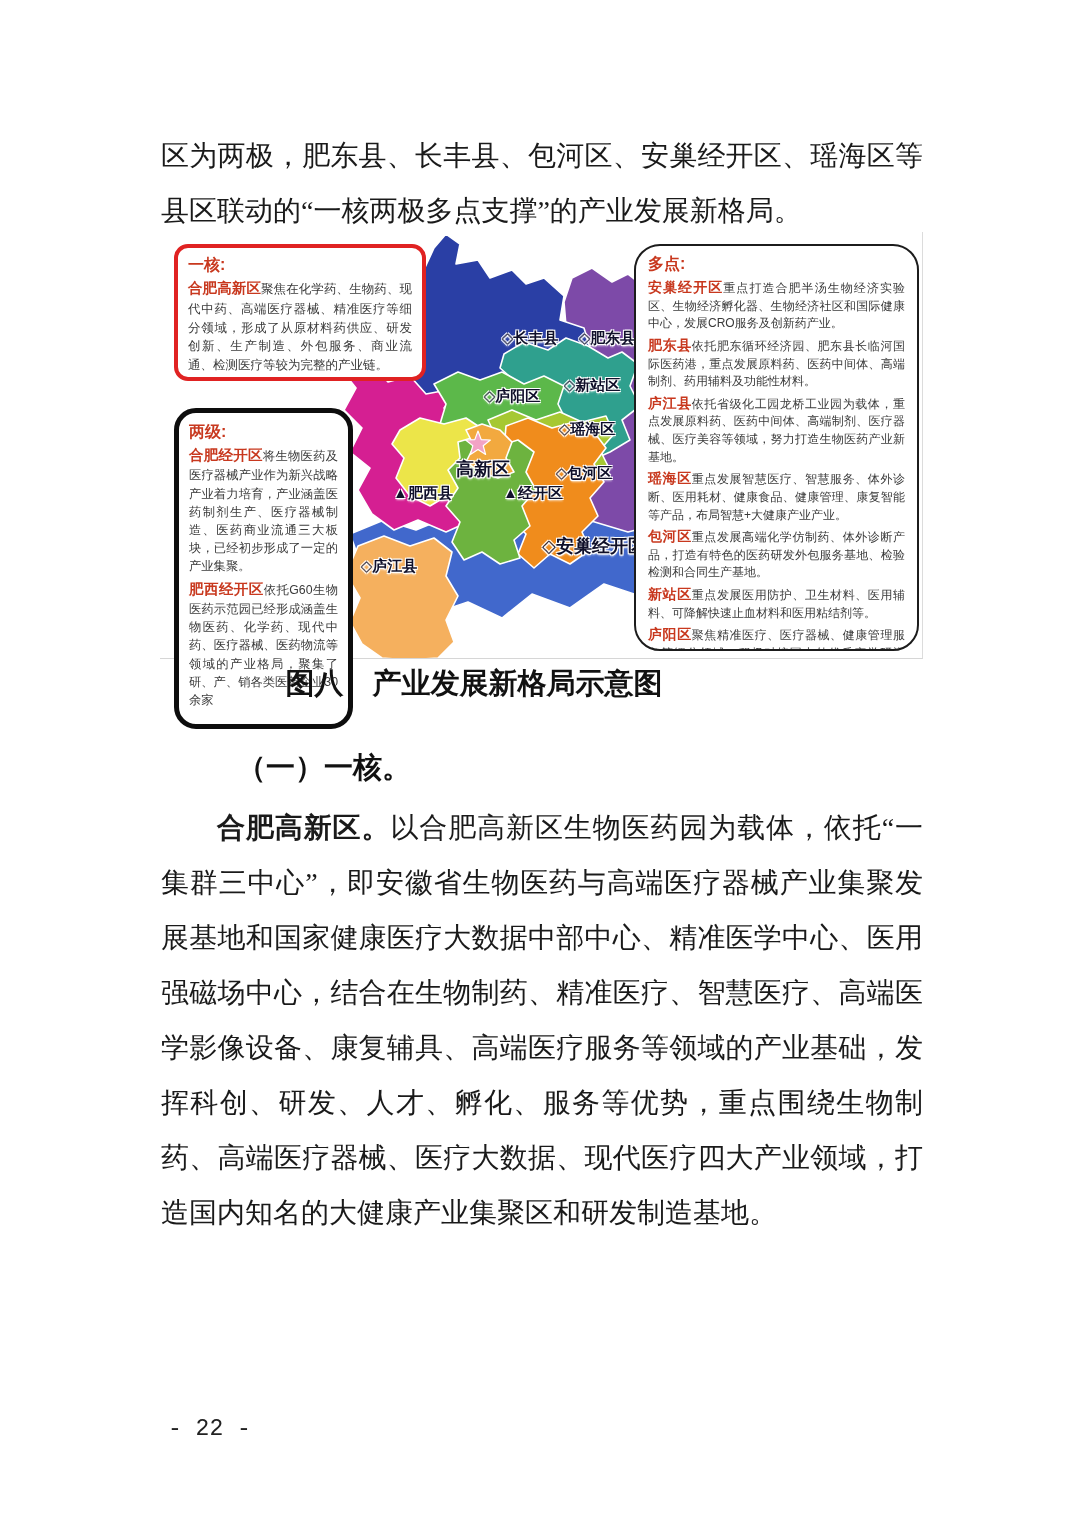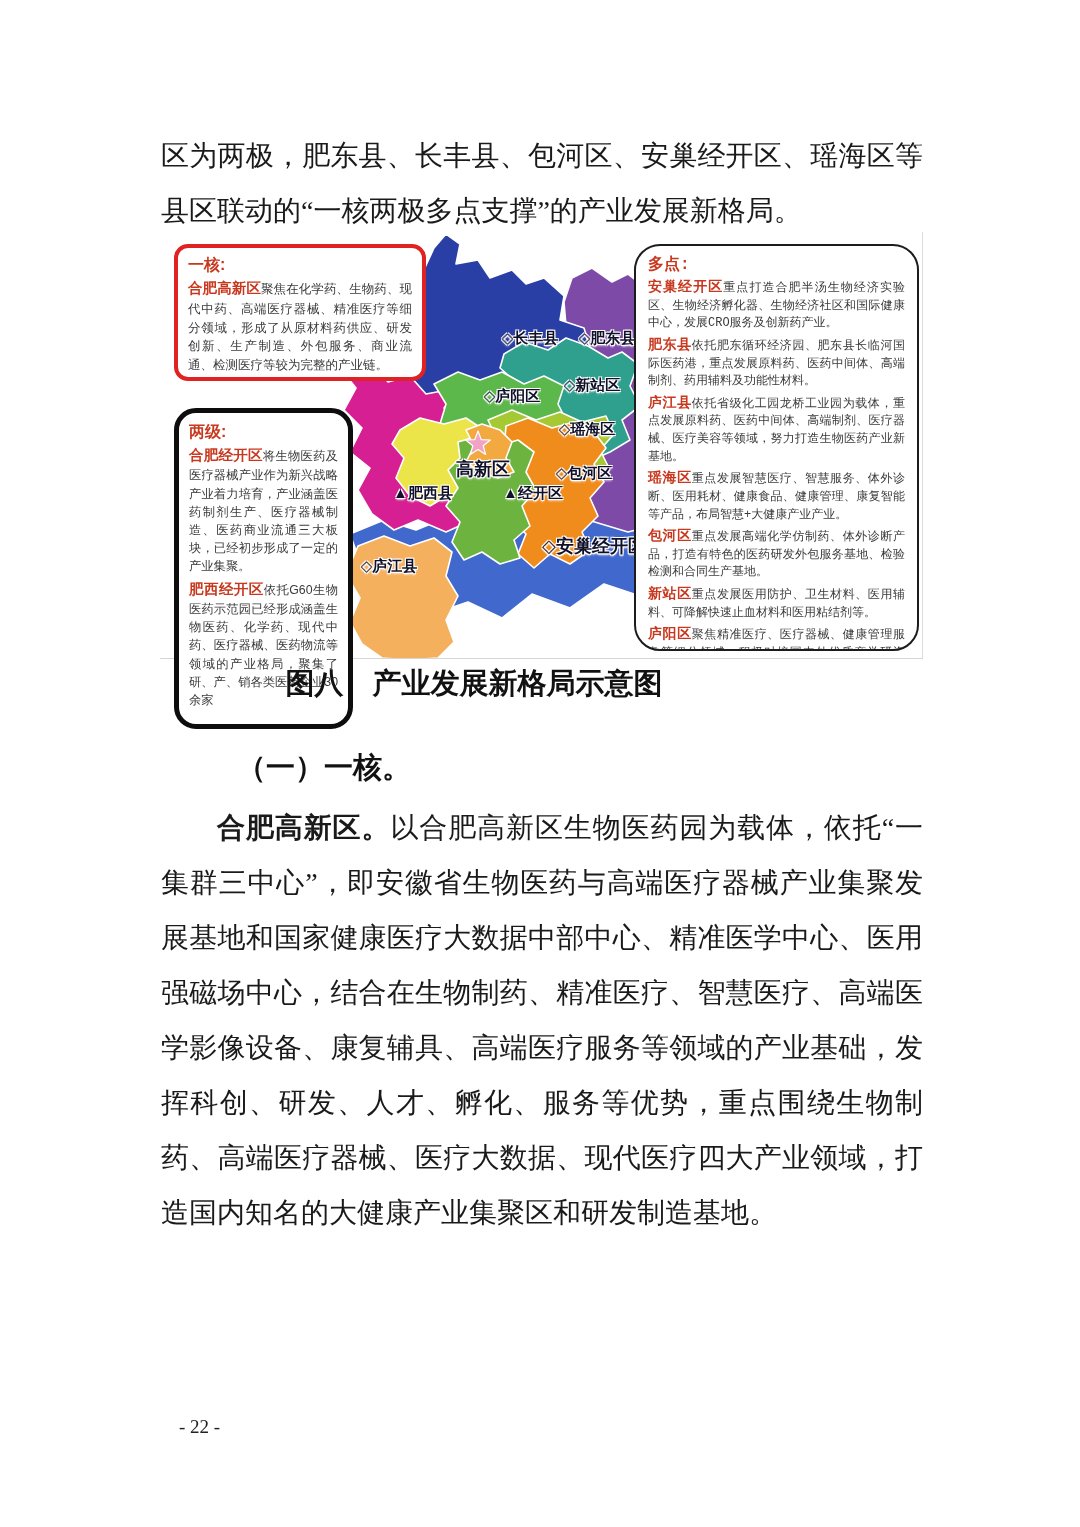--- a/index.html
+++ b/index.html
@@ -20,29 +20,29 @@
   .map-label.big{font-size:18px;}
   .info-box{position:absolute;background:#ffffff;box-sizing:border-box;
     font-family:"Liberation Sans","DejaVu Sans",sans-serif;color:#3a3a3a;overflow:hidden;}
   .info-box .bx-title{font-weight:bold;font-size:16px;margin:0 0 2px 0;}
   .info-box p{margin:0 0 3px 0;font-size:12.5px;line-height:1.5;text-align:justify;}
   .bx-red{color:#c8381e;}
   .info-box p b{font-size:14.5px;color:#c8381e;}
   #box-core{left:14px;top:12px;width:252px;height:137px;border:4px solid #e02222;border-radius:14px;padding:7px 10px;}
   #box-poles{left:14px;top:176px;width:179px;height:321px;border:5px solid #0d0d0d;border-radius:22px;padding:9px 10px;}
   #box-poles p{font-size:12.3px;line-height:1.48;}
-  #box-points{left:474px;top:12px;width:285px;height:407px;border:2.5px solid #1c1c1c;border-radius:26px;padding:8px 12px;font-family:Liberation Mono, monospace;}
+  #box-points{left:474px;top:12px;width:285px;height:407px;border:2.5px solid #1c1c1c;border-radius:26px;padding:8px 12px;}
   #box-points p{font-size:12px;line-height:1.47;margin-bottom:2px;}
   #box-points p b{font-size:14px;}
   #caption{position:absolute;left:0;top:664px;width:948px;text-align:center;
     font-family:"Liberation Sans","DejaVu Sans",sans-serif;font-weight:bold;font-size:29px;color:#111;}
   #section-heading{position:absolute;left:237px;top:748px;font-weight:bold;font-size:29px;color:#111;}
   #main-para{position:absolute;left:161px;top:800px;width:762px;}
   #main-para .lead{font-weight:bold;}
-  #page-number{position:absolute;left:179px;top:1416px;font-size:19px;color:#222;}
+  #page-number{position:absolute;left:168px;top:1416px;font-size:23px;color:#222;font-family:Liberation Mono, monospace;}
 </style>
 </head>
 <body>
 
 <div id="intro" class="doc-text">区为两极，肥东县、长丰县、包河区、安巢经开区、瑶海区等县区联动的“一核两极多点支撑”的产业发展新格局。</div>
 
 <div id="figure">
   <svg id="map-svg" viewBox="0 0 762 426">
     <g stroke="#ffffff" stroke-width="1.6" stroke-linejoin="round">
       <polygon points="404,70 412,46 432,36 452,50 468,42 486,56 505,48 512,64 508,110 512,160 506,210 510,260 506,312 486,302 466,314 448,302 432,312 420,294 428,268 414,254 424,236 414,222 432,206 422,190 438,174 426,158 434,140 420,124 428,106 406,94" fill="#7d4aa8"></polygon>

